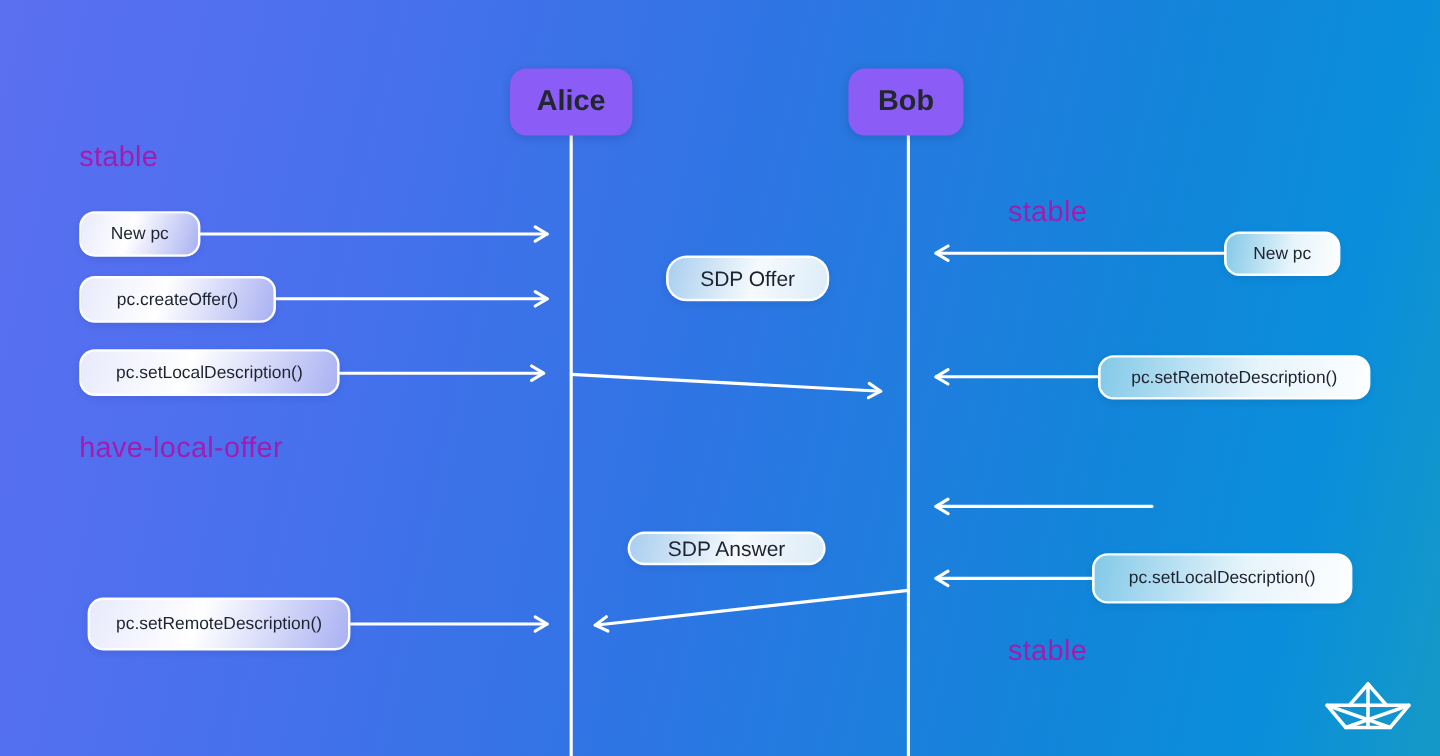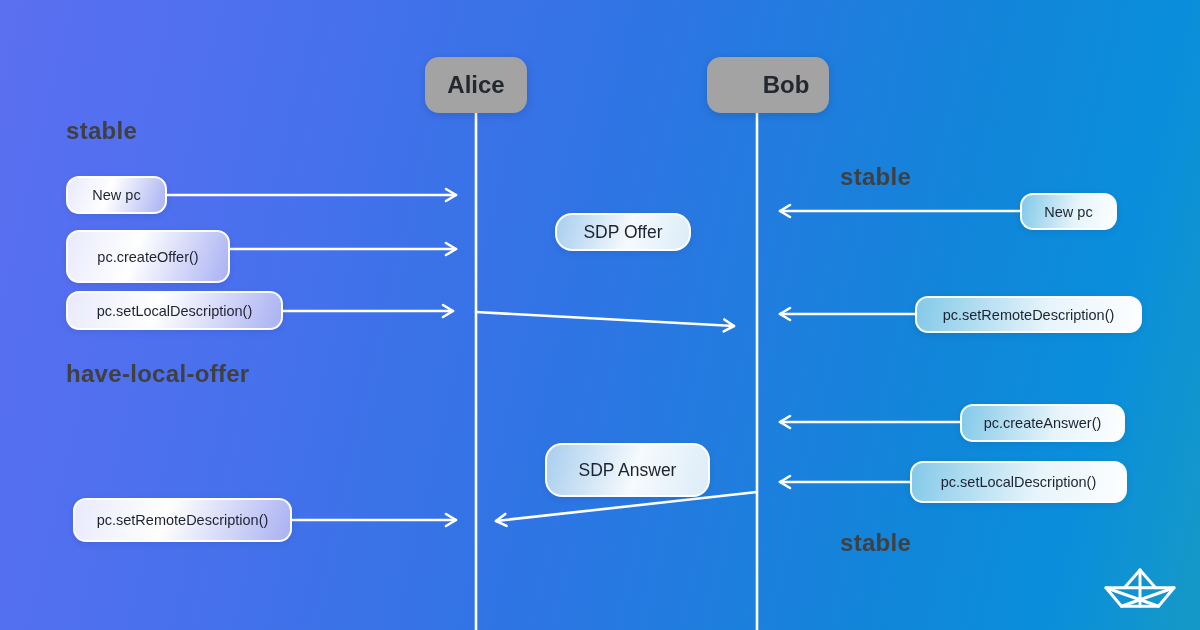--- a/index.html
+++ b/index.html
@@ -5,30 +5,30 @@
   html,body{margin:0;padding:0;}
   body{
     width:1200px;height:630px;overflow:hidden;position:relative;
     font-family:"Liberation Sans", sans-serif;
     background:linear-gradient(103deg,#5b6ff1 0%,#4a70ee 22%,#2f74e4 48%,#1285d9 75%,#0a8edc 88%,#1599c6 100%);
   }
   .canvas{position:absolute;inset:0;}
   svg.lines{position:absolute;left:0;top:0;pointer-events:none;}
 
   .actor{
-    position:absolute;background:#a3a3a3;border-radius:14px;
+    position:absolute;background:#8b5cf6;border-radius:14px;
     display:flex;align-items:center;justify-content:center;
     font-weight:bold;font-size:24px;color:#23272f;
     box-shadow:0 2px 8px rgba(10,30,80,0.18);
   }
   #actor-alice{left:425px;top:57px;width:102px;height:56px;}
-  #actor-bob{left:707px;top:57px;width:86px;height:56px;padding-left:36px;}
+  #actor-bob{left:707px;top:57px;width:96px;height:56px;}
 
   .state{
-    position:absolute;color:#404040;font-weight:bold;font-size:24px;
+    position:absolute;color:#a21caf;font-weight:normal;font-size:24px;
     letter-spacing:0.3px;white-space:nowrap;
   }
   #state-l1{left:66px;top:117px;}
   #state-l2{left:66px;top:360px;}
   #state-r1{left:840px;top:163px;}
   #state-r2{left:840px;top:354px;}
   #state-r3{left:840px;top:529px;}
 
   .pill{
     position:absolute;border-radius:13px;box-sizing:border-box;
@@ -36,25 +36,25 @@
     font-size:14.5px;color:#1d2330;white-space:nowrap;
     border:2px solid rgba(255,255,255,0.95);
     box-shadow:0 2px 6px rgba(10,30,80,0.10);
     text-align:right;
   }
   .pill-left{background:linear-gradient(110deg,#e8eafc 0%,#ffffff 42%,#a9b1f2 100%);}
   .pill-right{background:linear-gradient(100deg,#83c9e8 0%,#e6f4fb 58%,#fdfeff 100%);}
   .pill-mid{background:linear-gradient(105deg,#a8ceef 0%,#f6fafd 55%,#dcecf8 100%);font-size:17.5px;border-radius:17px;}
 
   #pill-new-pc-l{left:66px;top:176px;width:101px;height:38px;}
-  #pill-create-offer{left:66px;top:230px;width:164px;height:53px;}
+  #pill-create-offer{left:66px;top:230px;width:164px;height:39px;}
   #pill-set-local-l{left:66px;top:291px;width:217px;height:39px;}
   #pill-set-remote-l{left:73px;top:498px;width:219px;height:44px;}
   #pill-sdp-offer{left:555px;top:213px;width:136px;height:38px;}
-  #pill-sdp-answer{left:545px;top:443px;width:165px;height:54px;}
+  #pill-sdp-answer{left:523px;top:443px;width:165px;height:28px;}
   #pill-new-pc-r{left:1020px;top:193px;width:97px;height:37px;}
   #pill-set-remote-r{left:915px;top:296px;width:227px;height:37px;}
   #pill-create-answer-r{left:960px;top:404px;width:165px;height:38px;}
   #pill-set-local-r{left:910px;top:461px;width:217px;height:42px;}
 
   .logo{position:absolute;left:1103px;top:566px;width:74px;height:45px;}
 </style>
 </head>
 <body>
 
@@ -99,21 +99,20 @@
   <div class="pill pill-left" id="pill-new-pc-l">New pc</div>
   <div class="pill pill-left" id="pill-create-offer">pc.createOffer()</div>
   <div class="pill pill-left" id="pill-set-local-l">pc.setLocalDescription()</div>
   <div class="pill pill-left" id="pill-set-remote-l">pc.setRemoteDescription()</div>
 
   <div class="pill pill-mid" id="pill-sdp-offer">SDP Offer</div>
   <div class="pill pill-mid" id="pill-sdp-answer">SDP Answer</div>
 
   <div class="pill pill-right" id="pill-new-pc-r">New pc</div>
   <div class="pill pill-right" id="pill-set-remote-r">pc.setRemoteDescription()</div>
-  <div class="pill pill-right" id="pill-create-answer-r">pc.createAnswer()</div>
   <div class="pill pill-right" id="pill-set-local-r">pc.setLocalDescription()</div>
 
   <svg class="logo" viewBox="0 0 100 60">
     <g fill="none" stroke="#ffffff" stroke-width="4" stroke-linecap="round" stroke-linejoin="round">
       <path d="M4,29 L96,29 L75,54 L25,54 Z"></path>
       <path d="M4,29 L75,54"></path>
       <path d="M96,29 L25,54"></path>
       <path d="M50,5 L71,29"></path>
       <path d="M50,5 L29,29"></path>
       <path d="M50,5 L50,54"></path>

